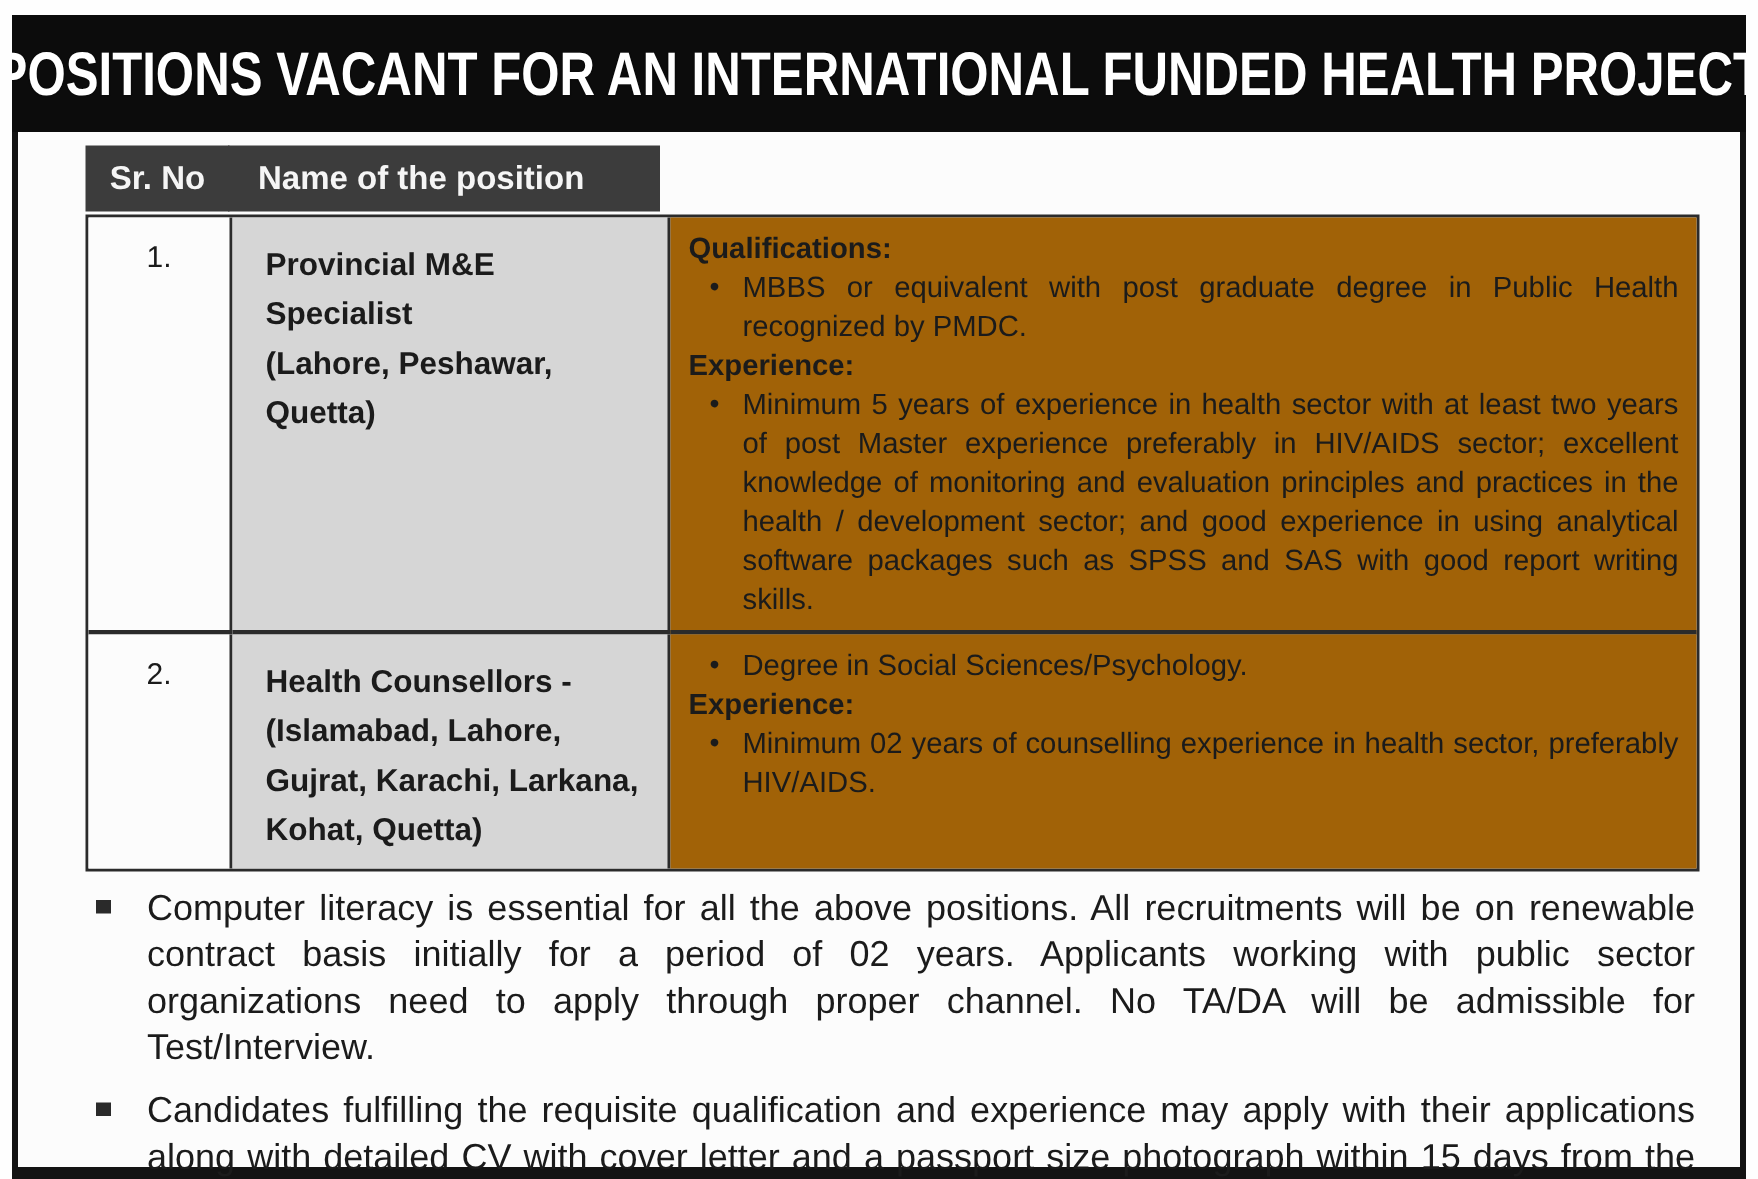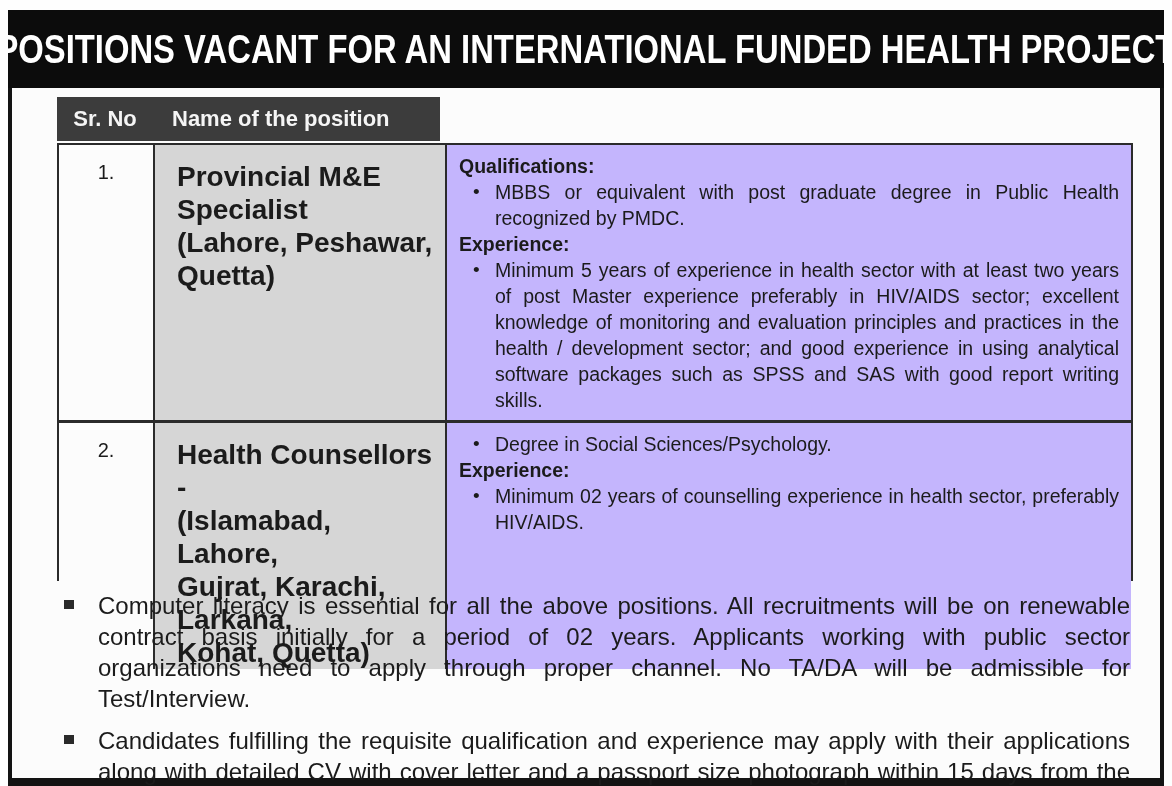--- a/index.html
+++ b/index.html
@@ -59,26 +59,26 @@
     background: #fbfbfb;
   }
   .cell { border-right: 2px solid #2b2b2b; }
   .cell.last { border-right: none; }
   .row1 { border-bottom: 3px solid #2b2b2b; }
   .cell-sr {
     font-size: 20px; text-align: center; padding-top: 16px; background: #fcfcfc;
   }
   .cell-pos {
     background: #d6d6d6;
-    font-weight: 700; font-size: 28px; line-height: 33px;
+    font-weight: 700; font-size: 21px; line-height: 33px;
     padding: 15px 10px 0 22px;
     white-space: pre-line;
   }
   .cell-desc {
-    background: #c4b5fd;
+    background: #a16207;
     font-size: 19.5px; line-height: 26px;
     padding: 8px 10px 0 12px;
   }
   .sec-head { font-weight: 700; }
   .bullet-line { display: flex; }
   .bullet-dot {
     width: 22px; margin-left: 14px; flex: 0 0 22px;
     font-size: 19px; line-height: 26px;
   }
   .bullet-text { flex: 1; text-align: justify; padding-right: 2px; }

